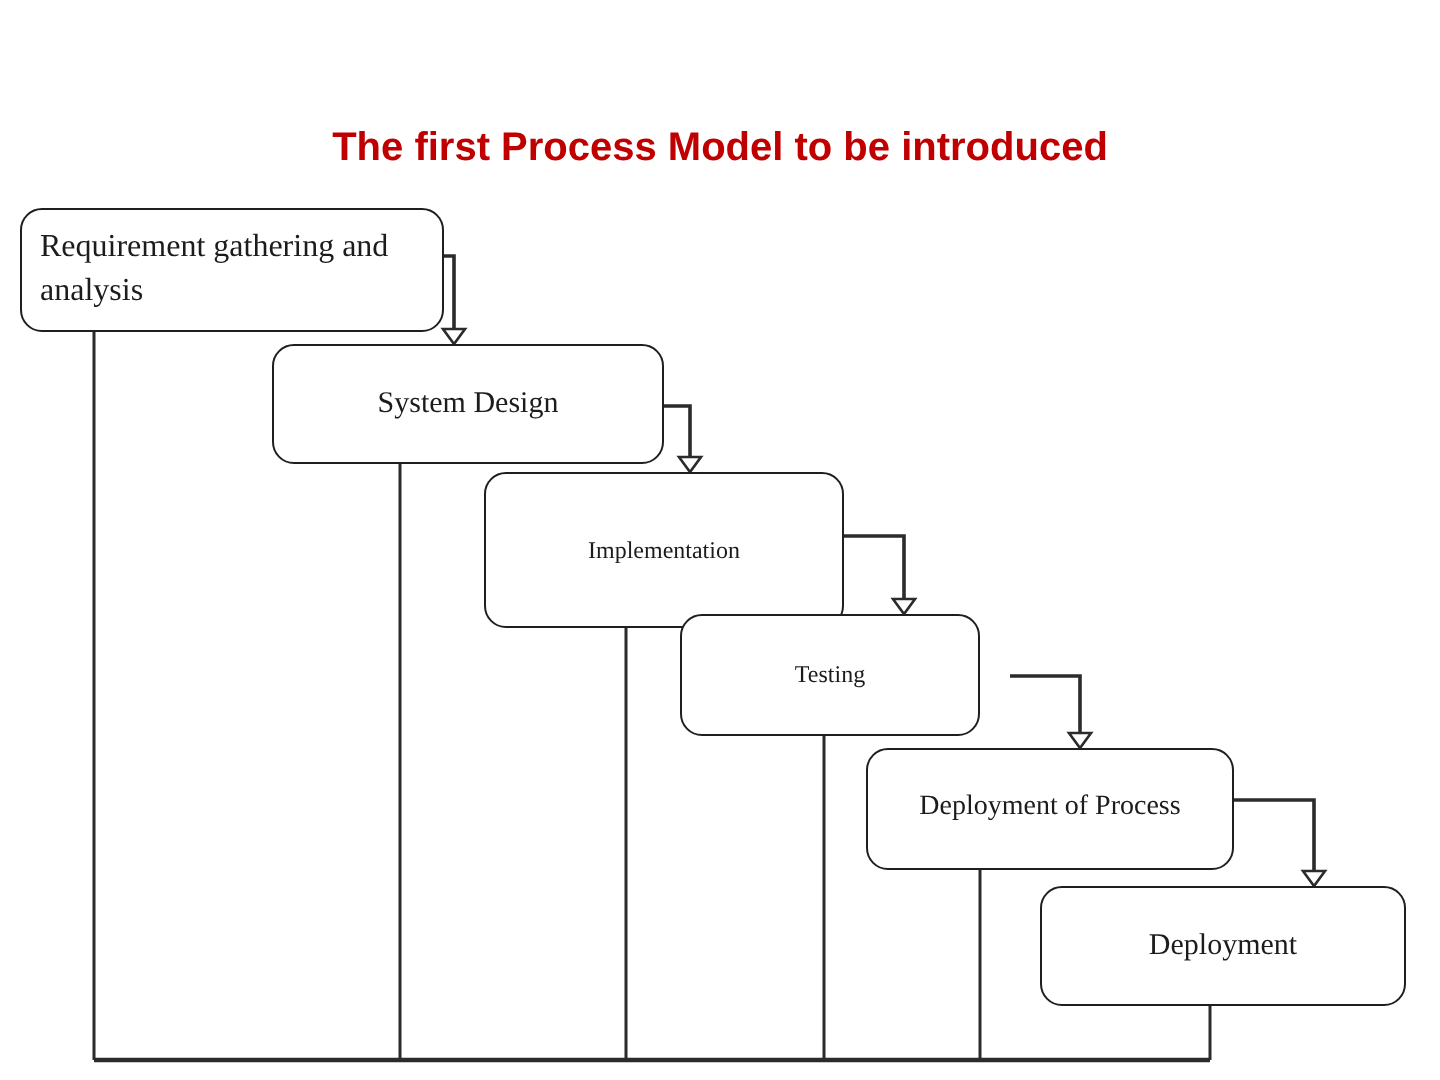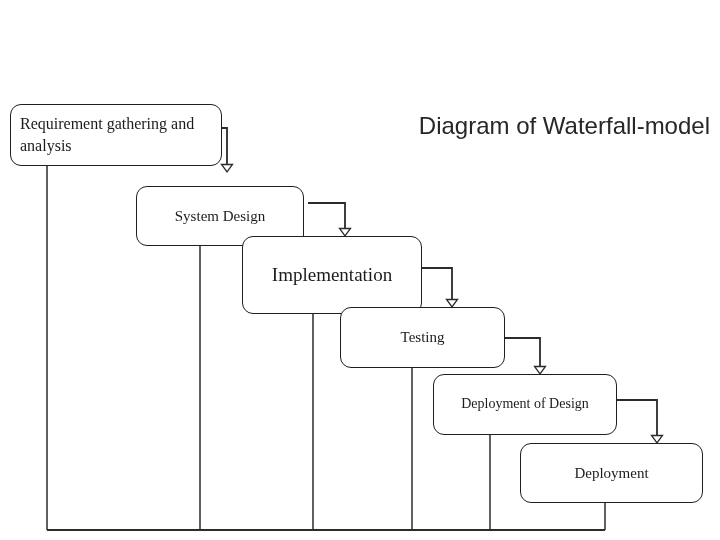--- a/index.html
+++ b/index.html
@@ -35,21 +35,21 @@
     line-height:1.35;
     text-align:center;
     padding:2px 6px;
   }
   .stage.align-left{justify-content:flex-start;text-align:left;padding-left:9px;padding-right:4px;}
 </style>
 </head>
 <body>
 
 <div class="slide" style="--bg: #ffffff; --title-color: #5e2126; --subtitle-color: #c00000; --caption-color: #26262b; --box-border: #1f1f1f; --box-fill: #ffffff; --box-text: #1c1c1c;">
-  <div class="caption">Diagram of Waterfall-model</div>
+  <div class="subtitle">The first Process Model to be introduced</div>
   <svg id="connector-svg" xmlns="http://www.w3.org/2000/svg">
       <path d="M47 166 V530" fill="none" stroke="#2b2b2b" stroke-width="1.5"></path>
       <path d="M200 232 V530" fill="none" stroke="#2b2b2b" stroke-width="1.5"></path>
       <path d="M313 297 V530" fill="none" stroke="#2b2b2b" stroke-width="1.5"></path>
       <path d="M412 368 V530" fill="none" stroke="#2b2b2b" stroke-width="1.5"></path>
       <path d="M490 435 V530" fill="none" stroke="#2b2b2b" stroke-width="1.5"></path>
       <path d="M605 503 V530" fill="none" stroke="#2b2b2b" stroke-width="1.5"></path>
       <path d="M47 530 H605" fill="none" stroke="#2b2b2b" stroke-width="2.2"></path>
       <path d="M188 128 H227 V164.5" fill="none" stroke="#2b2b2b" stroke-width="1.8"></path>
       <path d="M221.5 164.5 L232.5 164.5 L227 172 Z" fill="#ffffff" stroke="#2b2b2b" stroke-width="1.3"></path>
@@ -57,19 +57,19 @@
       <path d="M339.5 228.5 L350.5 228.5 L345 236 Z" fill="#ffffff" stroke="#2b2b2b" stroke-width="1.3"></path>
       <path d="M422 268 H452 V299.5" fill="none" stroke="#2b2b2b" stroke-width="1.8"></path>
       <path d="M446.5 299.5 L457.5 299.5 L452 307 Z" fill="#ffffff" stroke="#2b2b2b" stroke-width="1.3"></path>
       <path d="M505 338 H540 V366.5" fill="none" stroke="#2b2b2b" stroke-width="1.8"></path>
       <path d="M534.5 366.5 L545.5 366.5 L540 374 Z" fill="#ffffff" stroke="#2b2b2b" stroke-width="1.3"></path>
       <path d="M617 400 H657 V435.5" fill="none" stroke="#2b2b2b" stroke-width="1.8"></path>
       <path d="M651.5 435.5 L662.5 435.5 L657 443 Z" fill="#ffffff" stroke="#2b2b2b" stroke-width="1.3"></path>
     </svg>
   <div id="stage-layer">
       <div class="stage align-left" style="left: 10px; top: 104px; width: 212px; height: 62px; font-size: 16px;">Requirement gathering and analysis</div>
-      <div class="stage" style="left: 136px; top: 172px; width: 168px; height: 60px; font-size: 15px; margin-top: 14px;">System Design</div>
-      <div class="stage" style="left: 242px; top: 236px; width: 180px; height: 78px; font-size: 19px;">Implementation</div>
-      <div class="stage" style="left: 340px; top: 307px; width: 165px; height: 61px; font-size: 15px;">Testing</div>
-      <div class="stage" style="left: 433px; top: 374px; width: 184px; height: 61px; font-size: 14px;">Deployment of Design</div>
+      <div class="stage" style="left: 136px; top: 172px; width: 196px; height: 60px; font-size: 15px;">System Design</div>
+      <div class="stage" style="left: 242px; top: 236px; width: 180px; height: 78px; font-size: 12px;">Implementation</div>
+      <div class="stage" style="left: 340px; top: 307px; width: 150px; height: 61px; font-size: 12px;">Testing</div>
+      <div class="stage" style="left: 433px; top: 374px; width: 184px; height: 61px; font-size: 14px;">Deployment of Process</div>
       <div class="stage" style="left: 520px; top: 443px; width: 183px; height: 60px; font-size: 15px;">Deployment</div>
     </div>
 </div>
 
 </body></html>

